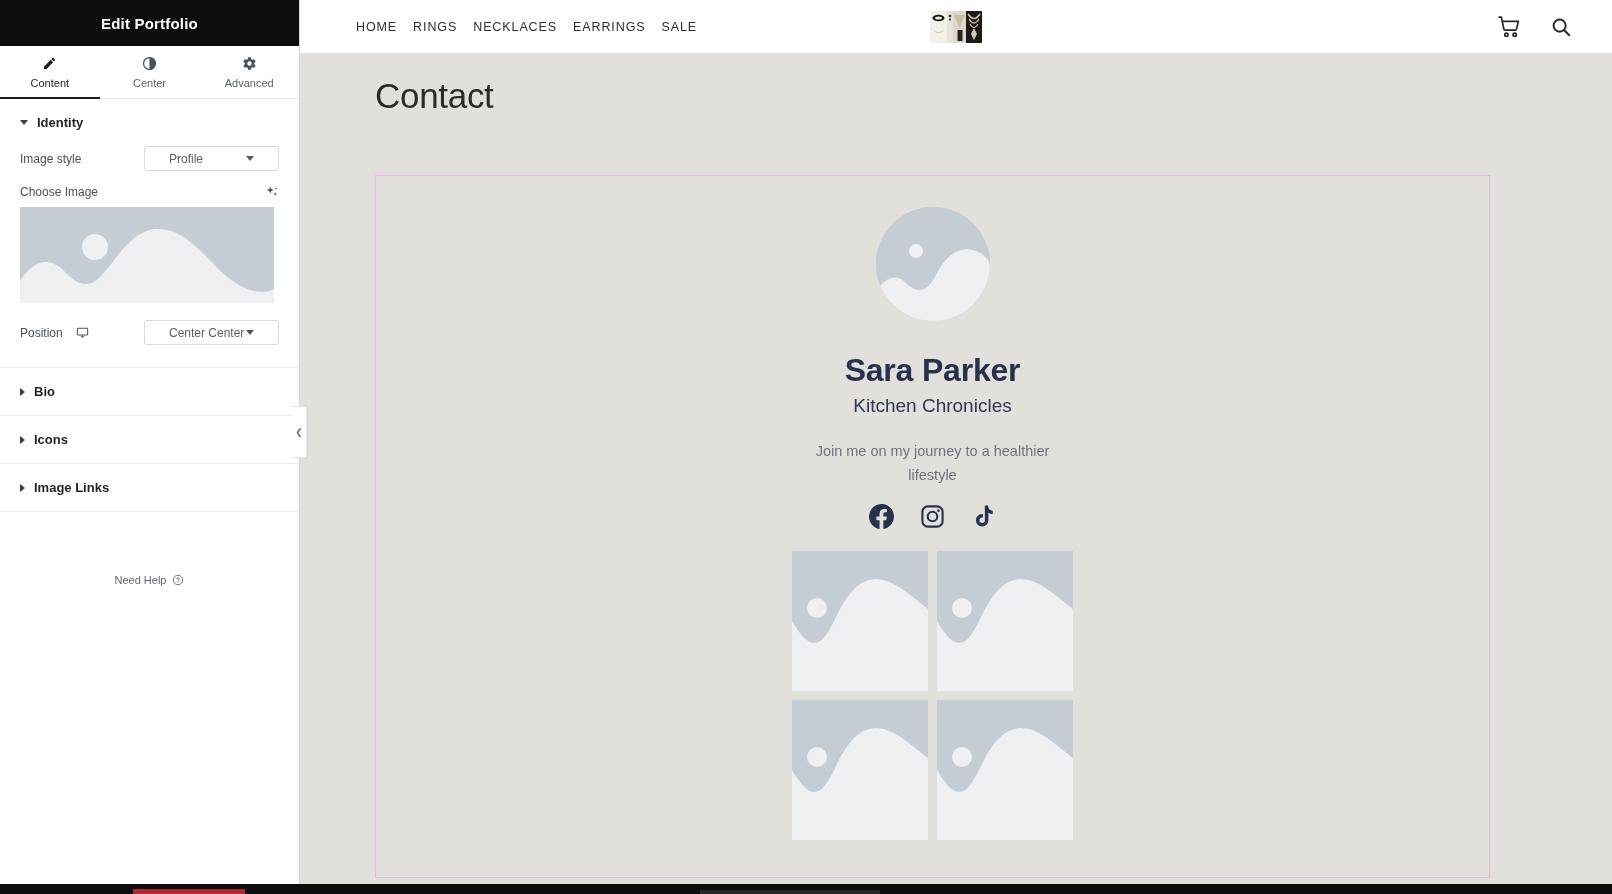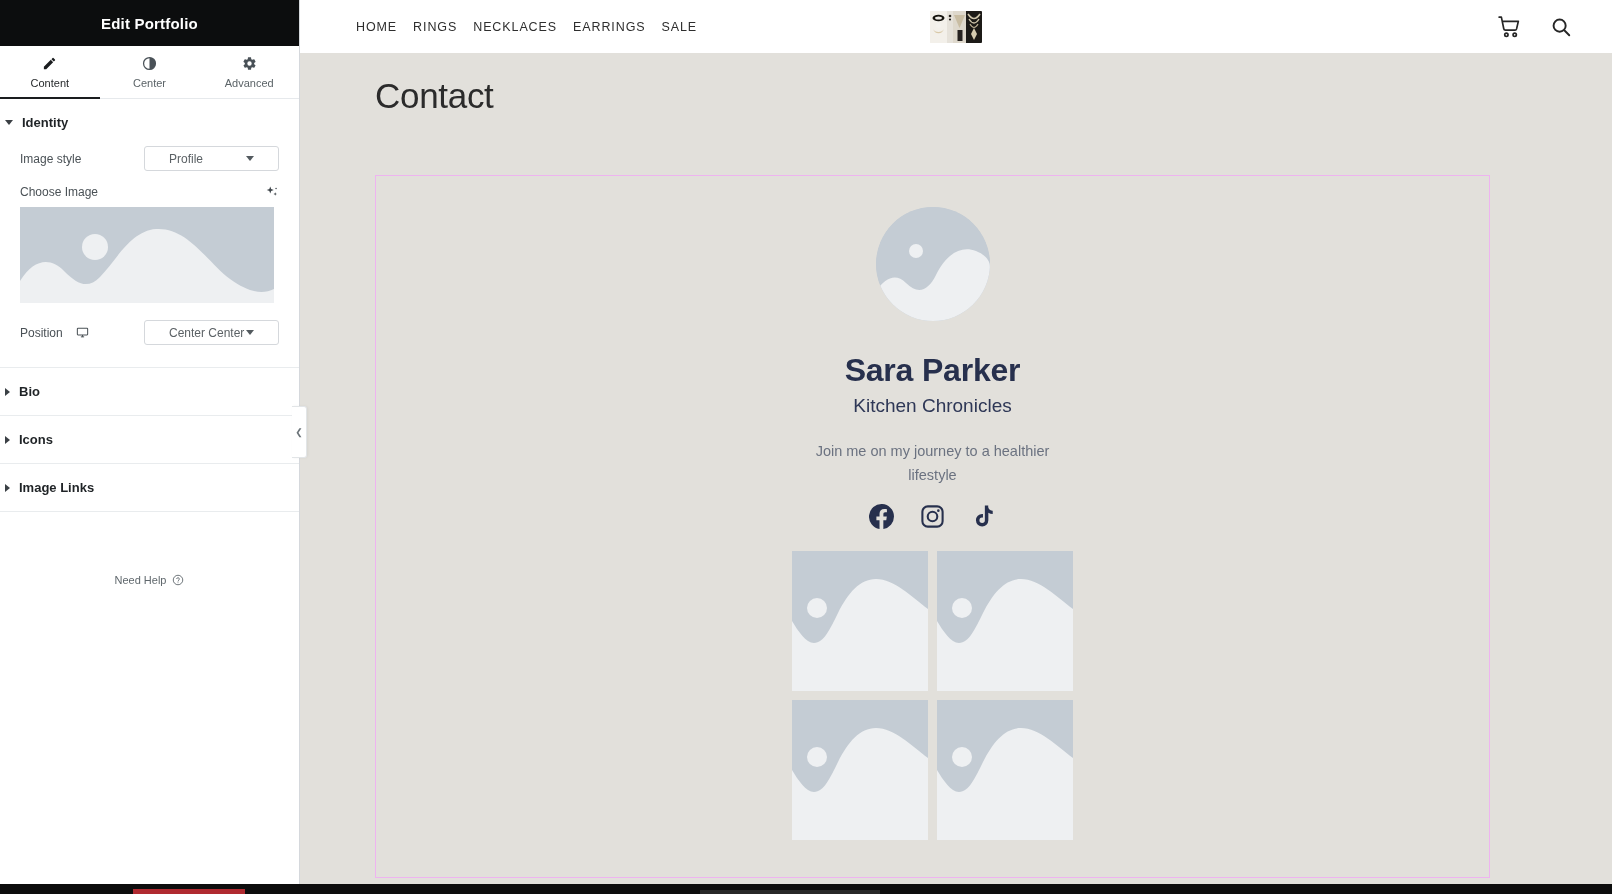--- a/index.html
+++ b/index.html
@@ -86,21 +86,21 @@
     position: relative;
   }
 
   .section {
     border-bottom: 1px solid #e9ecee;
   }
   .section-header {
     display: flex;
     align-items: center;
     gap: 9px;
-    padding: 16px 5px;
+    padding: 16px 20px;
     cursor: pointer;
     user-select: none;
   }
   .section-header .caret {
     width: 0; height: 0;
     border-left: 5px solid #3b4045;
     border-top: 4px solid transparent;
     border-bottom: 4px solid transparent;
   }
   .section-header.open .caret {

